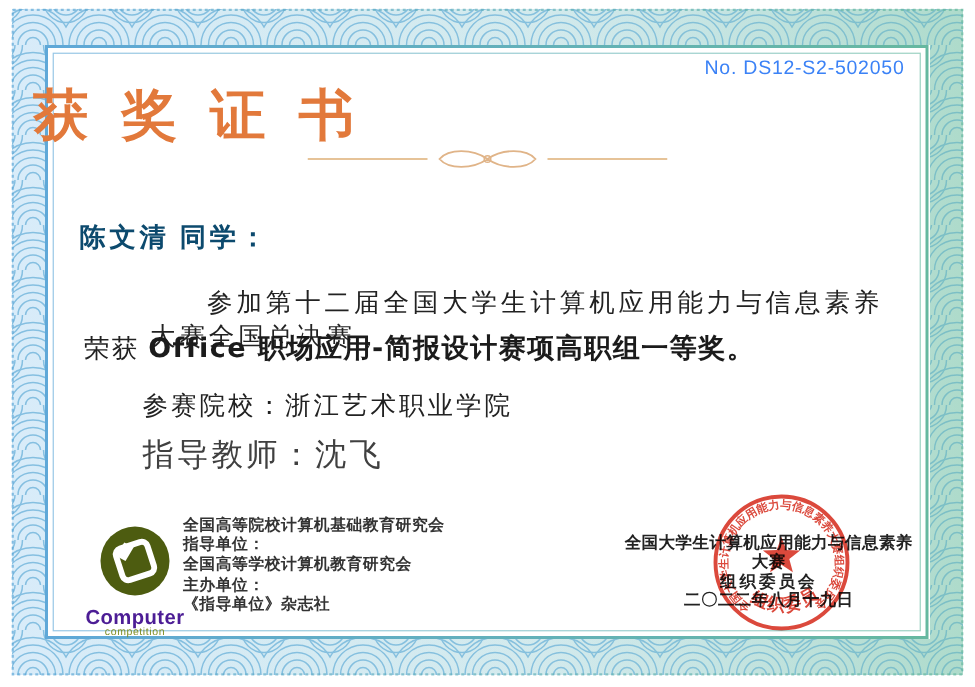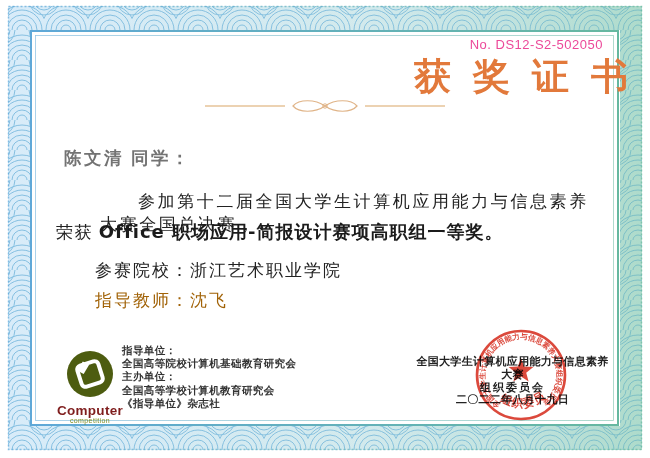--- a/index.html
+++ b/index.html
@@ -4,57 +4,57 @@
 <style>
   html,body{margin:0;padding:0;background:#ffffff;}
   .cert{
     position:relative;width:650px;height:458px;background:#ffffff;
     overflow:hidden;font-family:"Liberation Serif",serif;
   }
   .border-svg{position:absolute;inset:0;}
   .cert-number{
     position:absolute;top:37px;right:47px;
     font-family:"Liberation Sans",sans-serif;font-size:13px;
-    color:#ec4899;letter-spacing:.5px;
+    color:#3b82f6;letter-spacing:.5px;
   }
   .cert-title{
-    position:absolute;top:52px;left:0;right:0;text-align:right;
+    position:absolute;top:52px;left:0;right:0;text-align:left;
     font-size:37px;font-weight:bold;color:#e2793b;
     letter-spacing:22px;text-indent:22px;
     font-family:"Liberation Serif",serif;
   }
   .divider{position:absolute;top:98px;left:50%;transform:translateX(-50%);}
   .recipient{
-    position:absolute;top:146px;left:64px;
-    font-size:17.5px;color:#737373;letter-spacing:2.5px;font-weight:600;
+    position:absolute;top:146px;left:53px;
+    font-size:17.5px;color:#0c4a6e;letter-spacing:2.5px;font-weight:600;
   }
   .body-line1{
     position:absolute;top:190px;left:56px;right:50px;
     font-size:17px;color:#222;letter-spacing:2.6px;text-indent:38px;margin-left:44px;
   }
   .award-line{
     position:absolute;top:220px;left:56px;right:40px;
     font-size:17px;color:#222;letter-spacing:1.5px;
   }
   .award-bold{
     font-family:"DejaVu Sans","Liberation Sans",sans-serif;
     font-weight:700;font-size:18px;color:#1b1b1b;letter-spacing:1px;
   }
   .school-line{
     position:absolute;top:259px;left:95px;
     font-size:17px;color:#222;letter-spacing:2px;
   }
   .teacher-line{
     position:absolute;top:289px;left:95px;
-    font-size:17px;color:#a16207;letter-spacing:2px;
+    font-size:21px;color:#404040;letter-spacing:2px;
   }
   .logo-block{position:absolute;left:48px;top:350px;width:84px;text-align:center;}
   .logo-text{
     font-family:"Liberation Sans",sans-serif;font-weight:700;
-    font-size:13.5px;color:#7f1d1d;line-height:13px;margin-top:2px;letter-spacing:.3px;
+    font-size:13.5px;color:#4c1d95;line-height:13px;margin-top:2px;letter-spacing:.3px;
   }
   .logo-sub{
     font-family:"Liberation Sans",sans-serif;font-size:7px;
     color:#7d8d22;line-height:8px;letter-spacing:.4px;
   }
   .org-block{
     position:absolute;left:122px;top:344px;
     font-family:"DejaVu Sans","Liberation Sans",sans-serif;
     font-size:10.5px;font-weight:700;color:#333;line-height:13.2px;letter-spacing:.4px;
   }
@@ -141,24 +141,24 @@
       <g transform="rotate(-18 24 24)">
         <rect x="13" y="13" width="22" height="22" rx="4" fill="none" stroke="#ffffff" stroke-width="4"></rect>
         <polygon points="13,17 21,10 26,15 18,22" fill="#ffffff"></polygon>
       </g>
     </svg>
     <div class="logo-text">Computer</div>
     <div class="logo-sub">competition</div>
   </div>
 
   <div class="org-block">
+    <div>全国高等院校计算机基础教育研究会</div>
     <div>指导单位：</div>
-    <div>全国高等院校计算机基础教育研究会</div>
+    <div>全国高等学校计算机教育研究会</div>
     <div>主办单位：</div>
-    <div>全国高等学校计算机教育研究会</div>
     <div>《指导单位》杂志社</div>
   </div>
 
   <div class="sig-block">
     <div>全国大学生计算机应用能力与信息素养大赛</div>
     <div class="sig-org2">组织委员会</div>
     <div>二〇二二年八月十九日</div>
   </div>
 
   <svg class="seal" viewBox="0 0 94 94">

